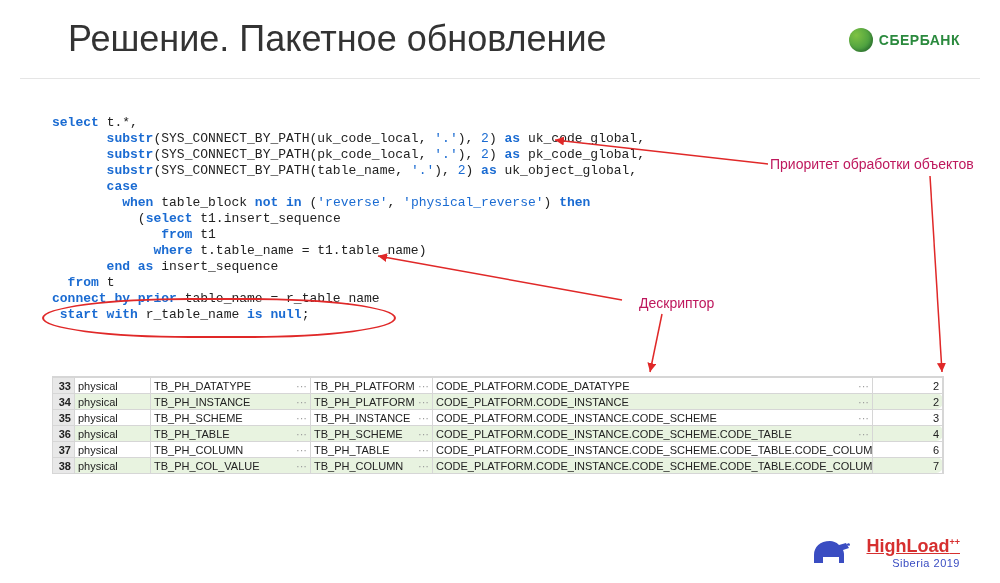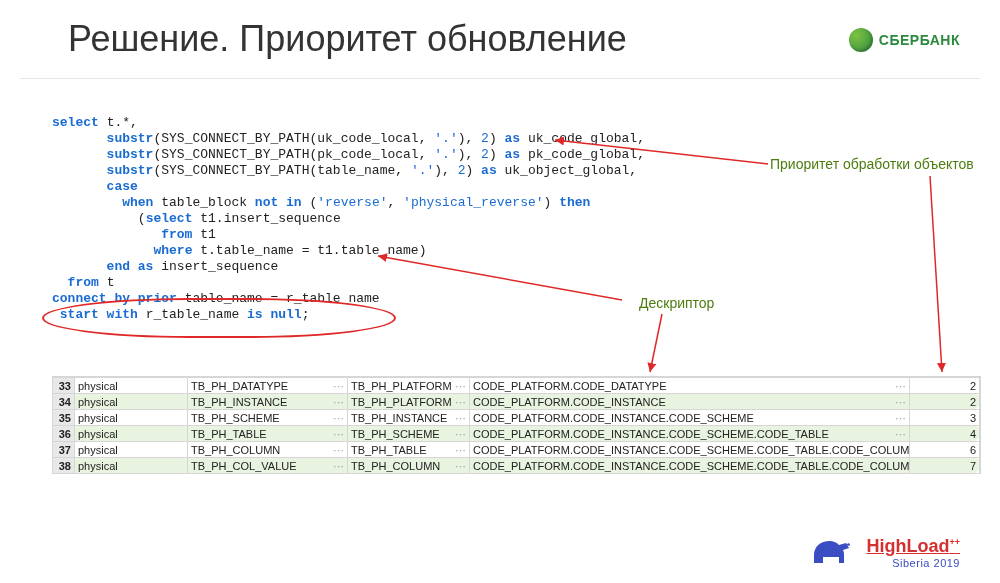--- a/index.html
+++ b/index.html
@@ -73,21 +73,21 @@
 
   .oval {
     position: absolute;
     border: 2px solid #e02828;
     border-radius: 50% / 60%;
     pointer-events: none;
   }
 
   .annot {
     position: absolute;
-    color: #4d7c0f;
+    color: #be185d;
     font-size: 14px;
   }
 
   svg.arrows {
     position: absolute;
     left: 0; top: 0;
     width: 1000px;
     height: 583px;
     pointer-events: none;
   }
@@ -113,21 +113,21 @@
     padding: 0 3px;
     box-sizing: border-box;
     overflow: hidden;
     white-space: nowrap;
     font-family: Arial, sans-serif;
     font-size: 11px;
     color: #222;
   }
   .cell .dots { color: #999; float: right; }
   .c-idx { width: 22px; text-align: right; background: #e8e8e8 !important; font-weight: 600; }
-  .c-a { width: 113px; }
+  .c-a { width: 76px; }
   .c-b { width: 160px; position: relative; }
   .c-c { width: 122px; position: relative; }
   .c-d { width: 440px; position: relative; }
   .c-e { width: 70px; text-align: right; }
 
   .logo-hl {
     position: absolute;
     right: 40px;
     bottom: 14px;
     text-align: right;
@@ -144,21 +144,21 @@
   }
   .hl-text .line1 { color: #d62f2f; font-weight: 700; font-size: 18px; text-decoration: underline; }
   .hl-text .line1 sup { font-size: 9px; vertical-align: super; color: #d62f2f;}
   .hl-text .line2 { color: #3a4dc2; font-size: 11px; letter-spacing: 0.5px; }
 </style>
 </head>
 <body>
 
 <div class="slide">
 
-  <div class="title">Решение. Приоритет обновление</div>
+  <div class="title">Решение. Пакетное обновление</div>
 
   <div class="logo-sber">
     <span class="coin"></span>
     <span class="text">СБЕРБАНК</span>
   </div>
 
   <div class="rule"></div>
 
   <div class="code"><span class="kw">select</span> <span>t.*,</span>
        <span class="kw">substr</span><span>(SYS_CONNECT_BY_PATH(uk_code_local, </span><span class="str">'.'</span><span>), </span><span class="num">2</span><span>) </span><span class="kw">as</span><span> uk_code_global,</span>

